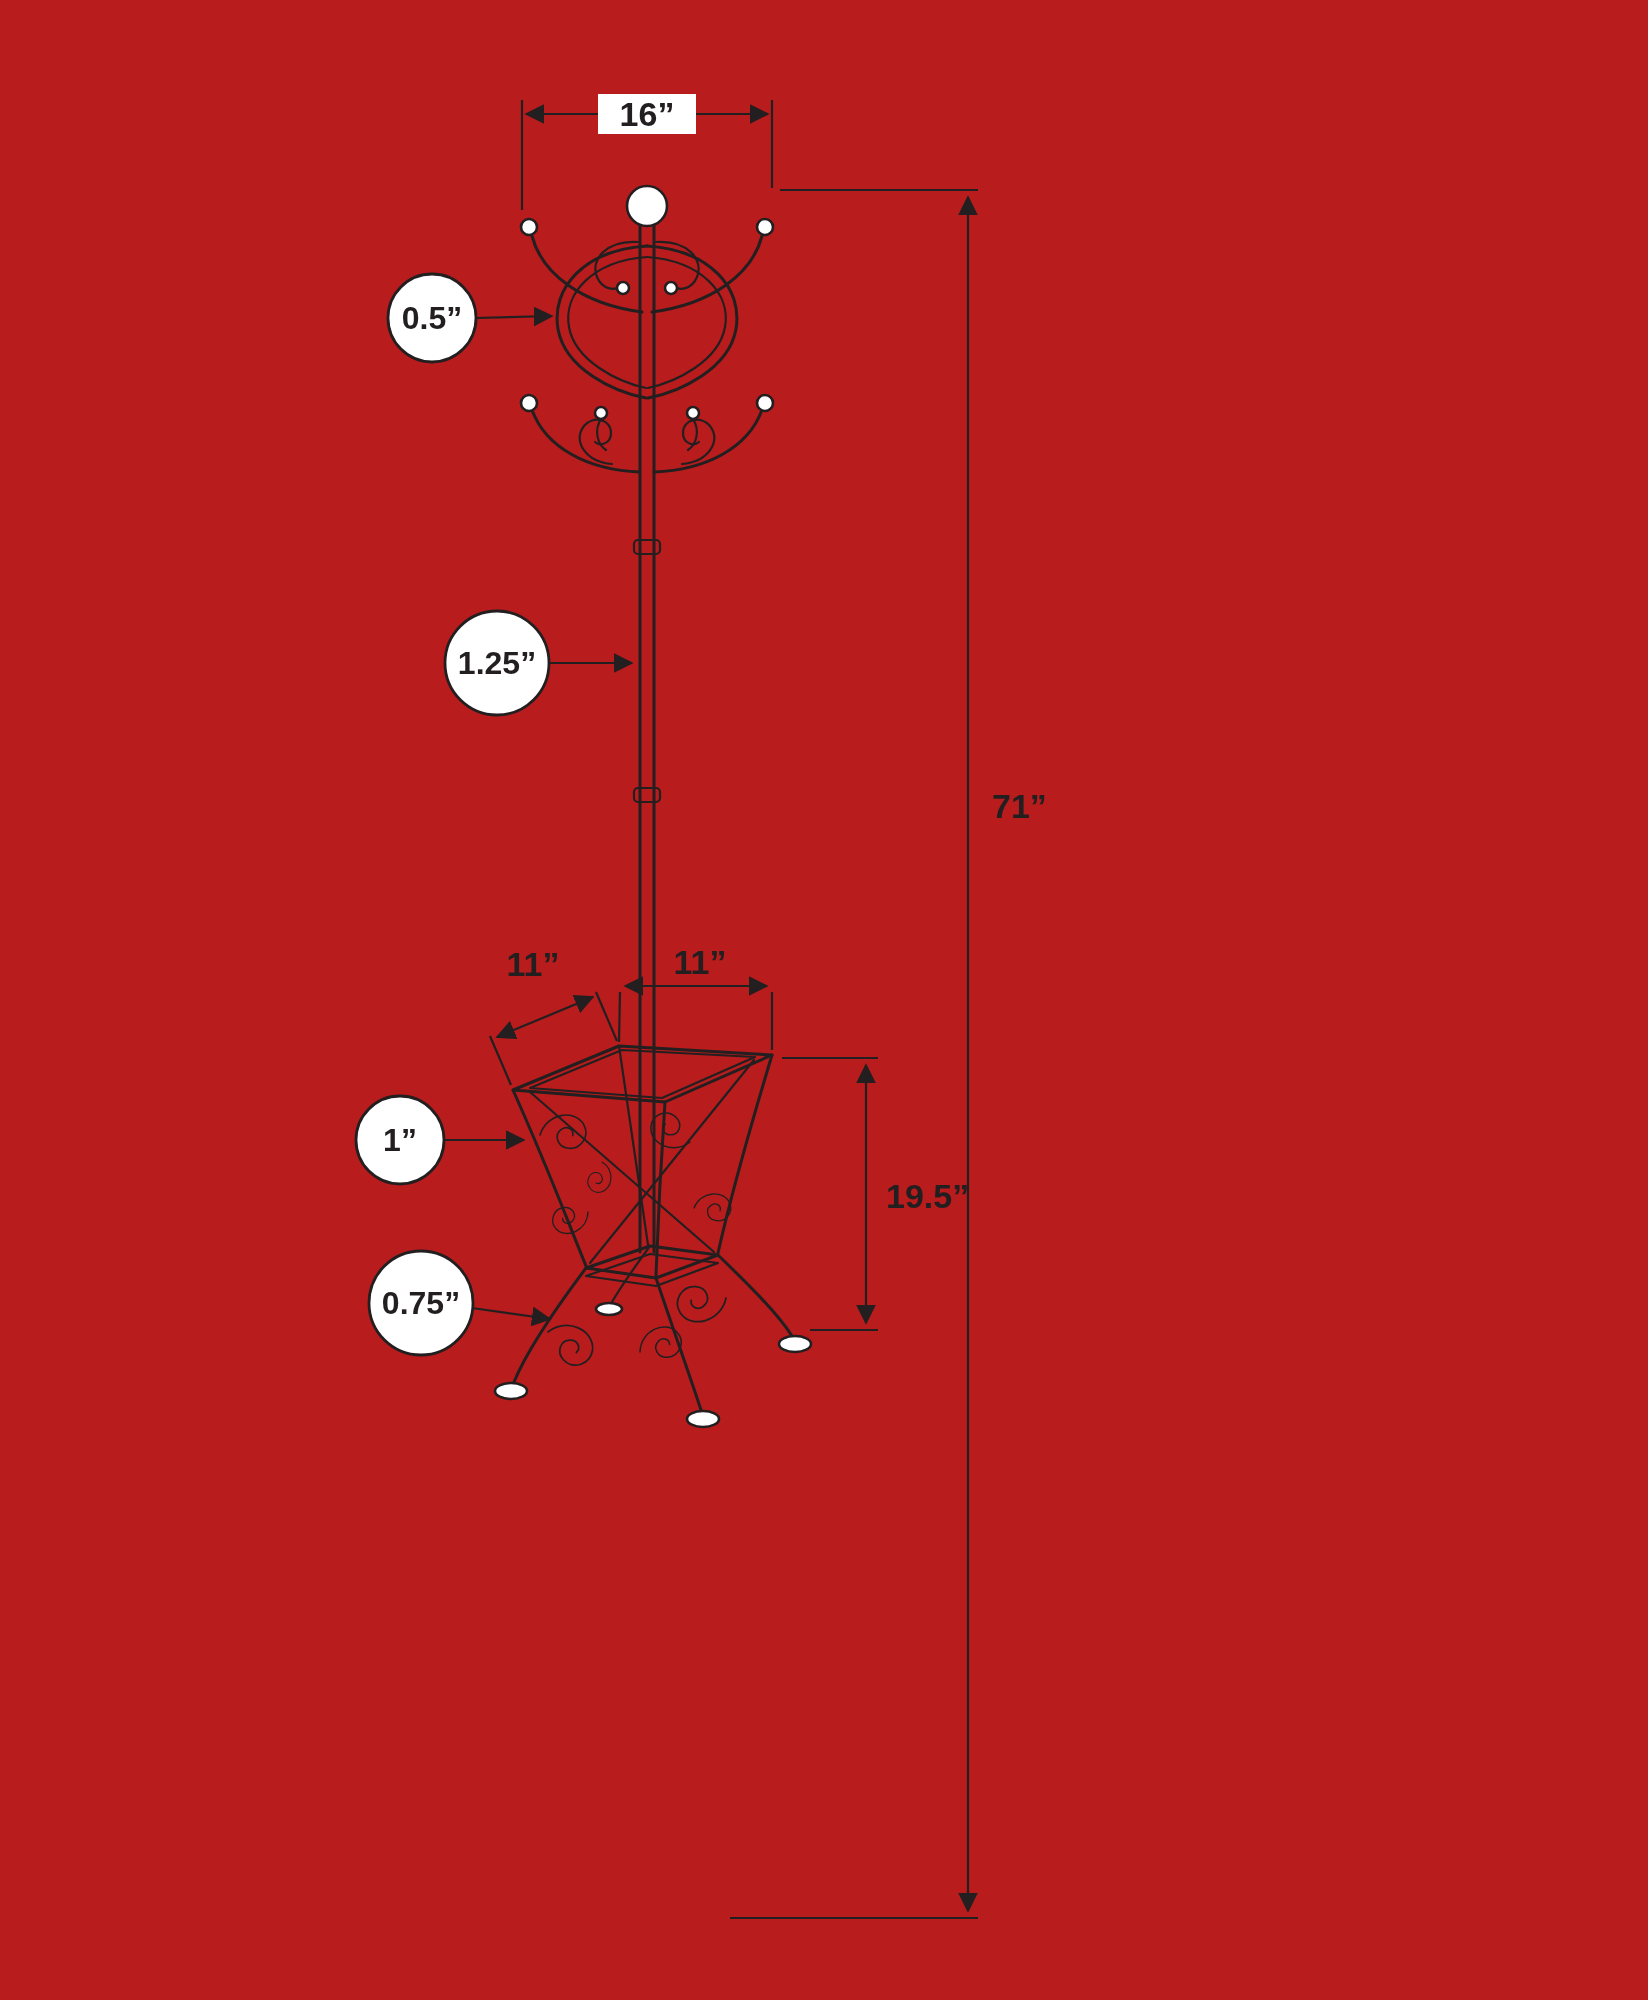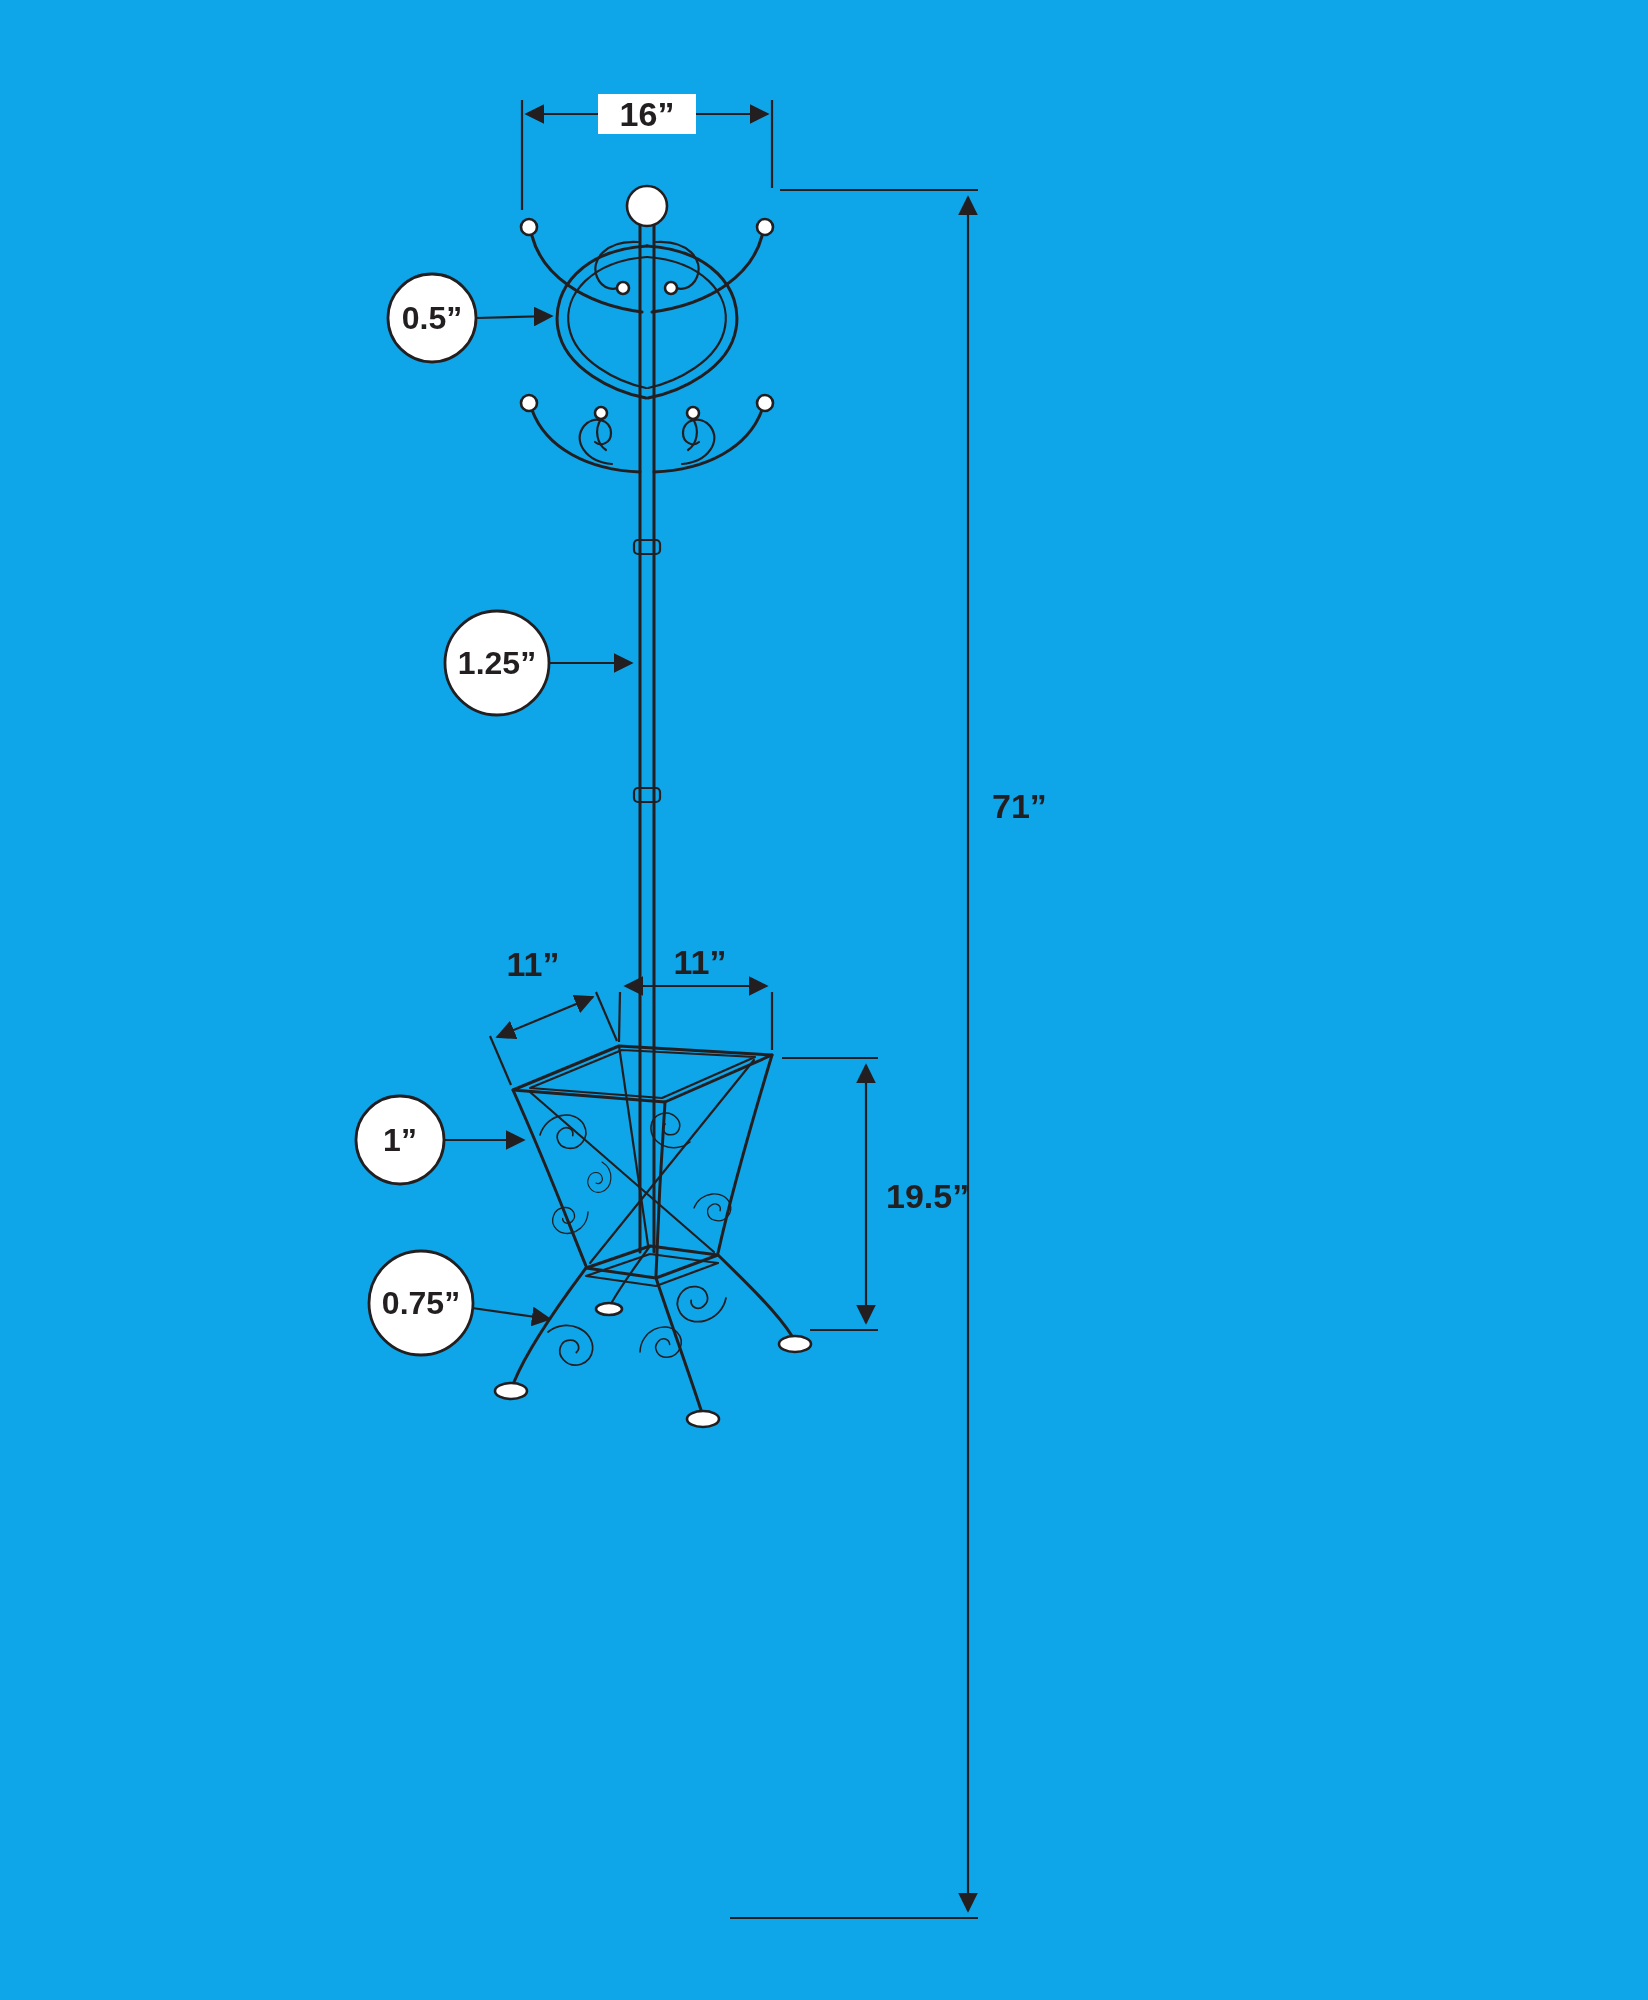--- a/index.html
+++ b/index.html
@@ -7,21 +7,21 @@
     padding: 0;
     background: #ffffff;
     width: 1648px;
     height: 2000px;
     font-family: "Liberation Sans", sans-serif;
   }
   .stage {
     position: relative;
     width: 1648px;
     height: 2000px;
-    background: #0ea5e9;
+    background: #b91c1c;
     overflow: hidden;
   }
   svg { position: absolute; inset: 0; }
 
   
   .ln   { stroke: #231f20; stroke-width: 3;   fill: none; stroke-linecap: round; stroke-linejoin: round; }
   .ln2  { stroke: #231f20; stroke-width: 2.2; fill: none; stroke-linecap: round; stroke-linejoin: round; }
   .ball { stroke: #231f20; stroke-width: 2.6; fill: #ffffff; }
 
   

